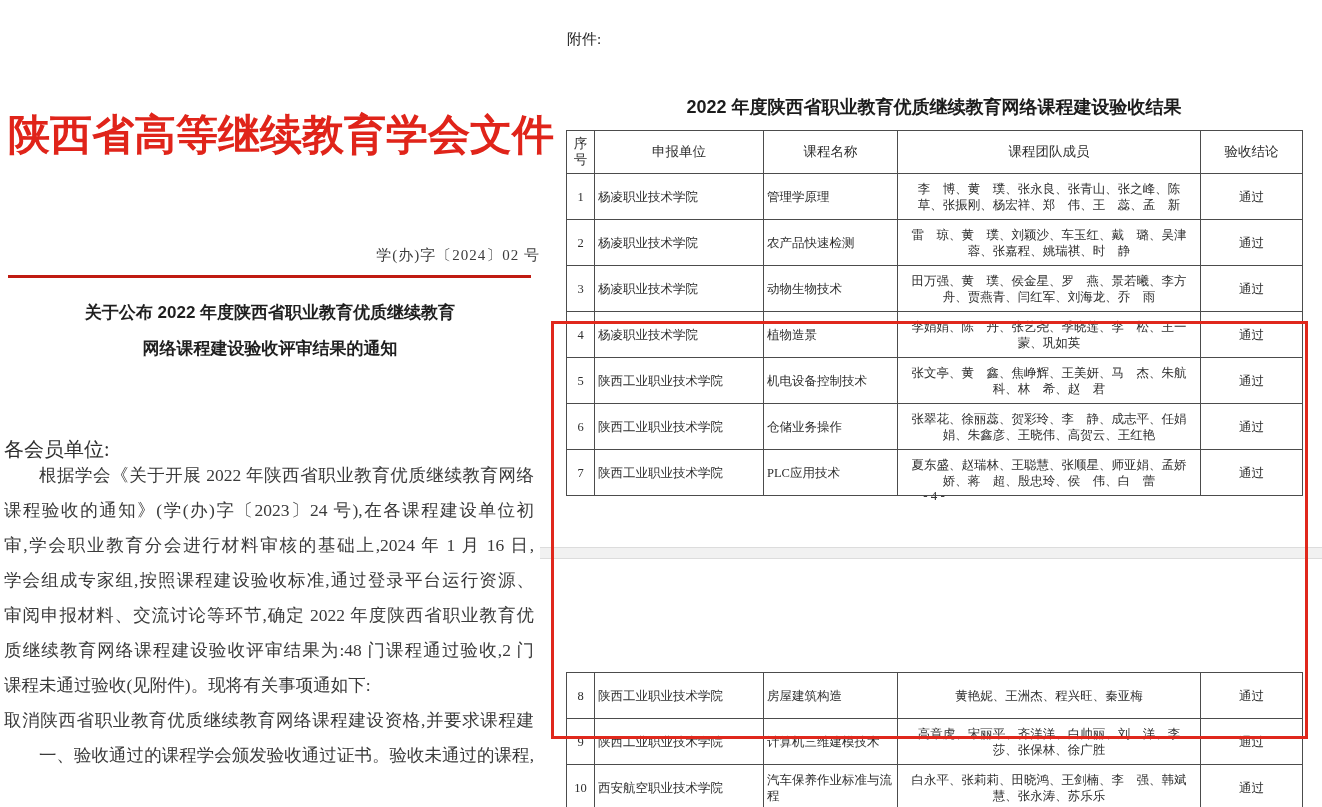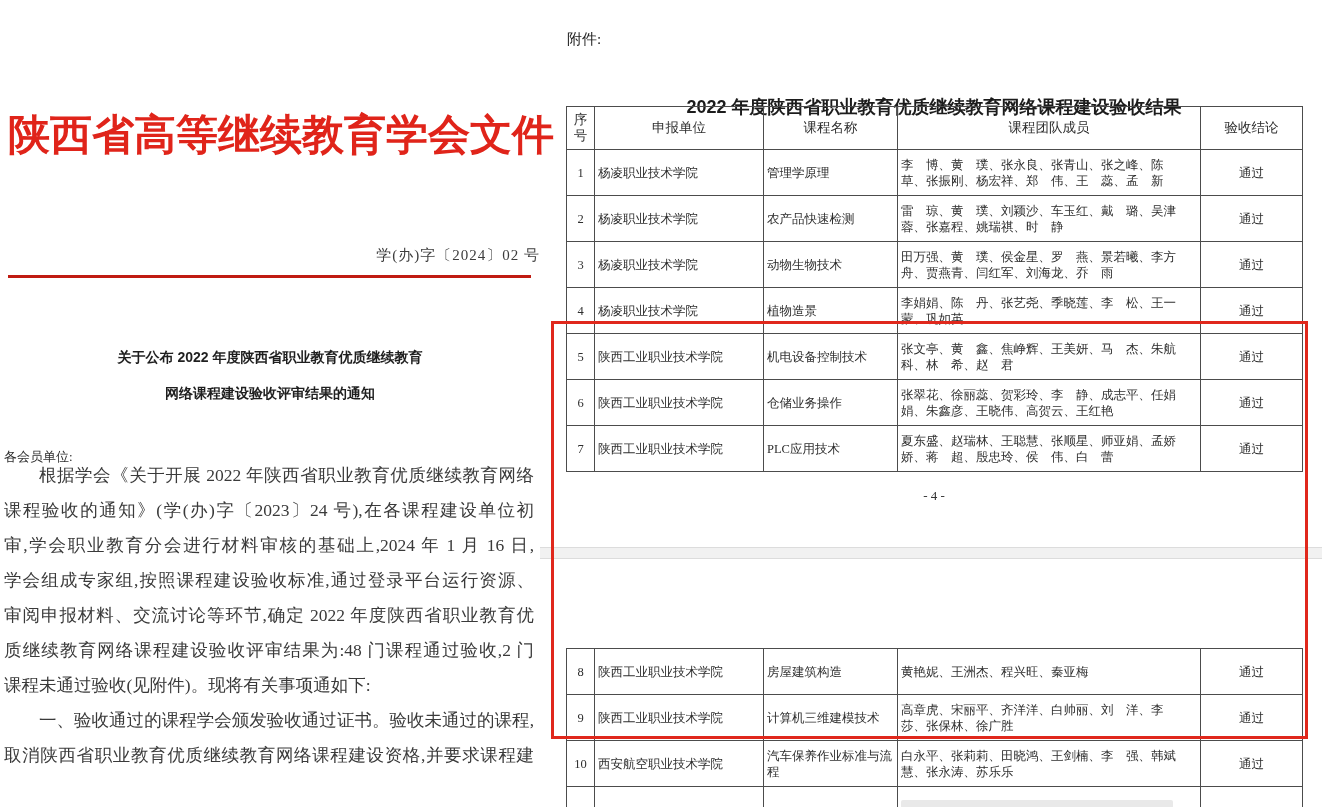--- a/index.html
+++ b/index.html
@@ -9,47 +9,47 @@
   
   .left-page{position:absolute;left:0;top:0;width:540px;height:807px;}
   .masthead{position:absolute;left:8px;top:56px;width:524px;font-size:42px;font-weight:bold;
             color:#e0241a;line-height:62px;text-align:justify;text-align-last:justify;
             font-family:"Liberation Serif","DejaVu Serif",serif;white-space:nowrap;
             transform:scaleX(1.0);margin-top:48px;}
   .doc-number{position:absolute;left:0;top:246px;width:540px;text-align:right;
               font-size:15px;color:#3c3c3c;letter-spacing:1px;}
   .red-rule{position:absolute;left:8px;top:275px;width:523px;height:3px;background:#c01b11;}
   .doc-title{position:absolute;left:0;width:540px;text-align:center;font-weight:bold;
-             font-size:14px;color:#1f1f1f;font-family:"Liberation Sans","DejaVu Sans",sans-serif;margin-top:48px;}
+             font-size:17px;color:#1f1f1f;font-family:"Liberation Sans","DejaVu Sans",sans-serif;}
   .doc-title.l1{top:301px;}
   .doc-title.l2{top:337px;}
-  .salutation{position:absolute;left:4px;top:448px;font-size:13px;color:#2f2f2f;}
+  .salutation{position:absolute;left:4px;top:436px;font-size:20px;color:#2f2f2f;}
   .body-paragraphs{position:absolute;left:4px;top:458px;width:530px;}
   .bline{font-size:17.5px;line-height:35px;height:35px;color:#3a3a3a;white-space:nowrap;}
   .bline.fill{text-align:justify;text-align-last:justify;white-space:normal;}
   .bline.indent{text-indent:35px;}
 
   
   .right-page{position:absolute;left:540px;top:0;width:782px;height:747px;}
   .attachment-label{position:absolute;left:27px;top:30px;font-size:15px;color:#222;}
   .table-title{position:absolute;left:26px;top:72px;width:736px;text-align:center;
                font-size:18px;font-weight:bold;color:#1c1c1c;
                font-family:"Liberation Sans","DejaVu Sans",sans-serif;letter-spacing:0px;margin-top:23px;}
   table.result{border-collapse:collapse;table-layout:fixed;position:absolute;left:26px;
-               width:736px;background:transparent;}
+               width:736px;background:transparent;margin-top:24px;}
   table.result.part1{top:106px;}
   table.result.part2{top:648px;}
   table.result td,table.result th{border:1px solid #4c4c4c;font-weight:normal;
                font-size:12.5px;line-height:16px;color:#2e2e2e;padding:2px 3px;
                overflow:hidden;}
   table.result th{font-size:13.5px;text-align:center;height:38px;}
   td.c-no{text-align:center;}
   td.c-unit{text-align:left;padding-left:4px;}
   td.c-course{text-align:left;padding-left:4px;}
-  td.c-members{text-align:left;padding-left:5px;}
+  td.c-members{text-align:center;padding-left:5px;}
   td.c-result{text-align:center;}
   tr.data-row{height:46px;}
   tr.partial-row{height:34px;}
   .smudge{height:8px;width:92%;background:#e9e9e9;border-radius:2px;}
   .page-number{position:absolute;left:26px;top:488px;width:736px;text-align:center;
                font-size:13px;color:#333;}
   .page-break-band{position:absolute;left:0;top:547px;width:782px;height:10px;
                    background:#f1f1f1;border-top:1px solid #dcdcdc;border-bottom:1px solid #dcdcdc;}
   .red-rect{position:absolute;left:551px;top:321px;width:751px;height:412px;
             border:3px solid #e0281c;z-index:5;pointer-events:none;}
@@ -67,22 +67,22 @@
     <div class="doc-title l2">网络课程建设验收评审结果的通知</div>
     <div class="salutation">各会员单位:</div>
     <div class="body-paragraphs">
         <div class="bline indent fill">根据学会《关于开展 2022 年陕西省职业教育优质继续教育网络</div>
         <div class="bline fill">课程验收的通知》(学(办)字〔2023〕24 号),在各课程建设单位初</div>
         <div class="bline fill">审,学会职业教育分会进行材料审核的基础上,2024 年 1 月 16 日,</div>
         <div class="bline fill">学会组成专家组,按照课程建设验收标准,通过登录平台运行资源、</div>
         <div class="bline fill">审阅申报材料、交流讨论等环节,确定 2022 年度陕西省职业教育优</div>
         <div class="bline fill">质继续教育网络课程建设验收评审结果为:48 门课程通过验收,2 门</div>
         <div class="bline">课程未通过验收(见附件)。现将有关事项通如下:</div>
+        <div class="bline fill">取消陕西省职业教育优质继续教育网络课程建设资格,并要求课程建</div>
         <div class="bline indent fill">一、验收通过的课程学会颁发验收通过证书。验收未通过的课程,</div>
-        <div class="bline fill">取消陕西省职业教育优质继续教育网络课程建设资格,并要求课程建</div>
       </div>
   </section>
 
   <section class="right-page">
     <div class="attachment-label">附件:</div>
     <div class="table-title">2022 年度陕西省职业教育优质继续教育网络课程建设验收结果</div>
 
     <table class="result part1">
       <colgroup>
         <col style="width:28px">

